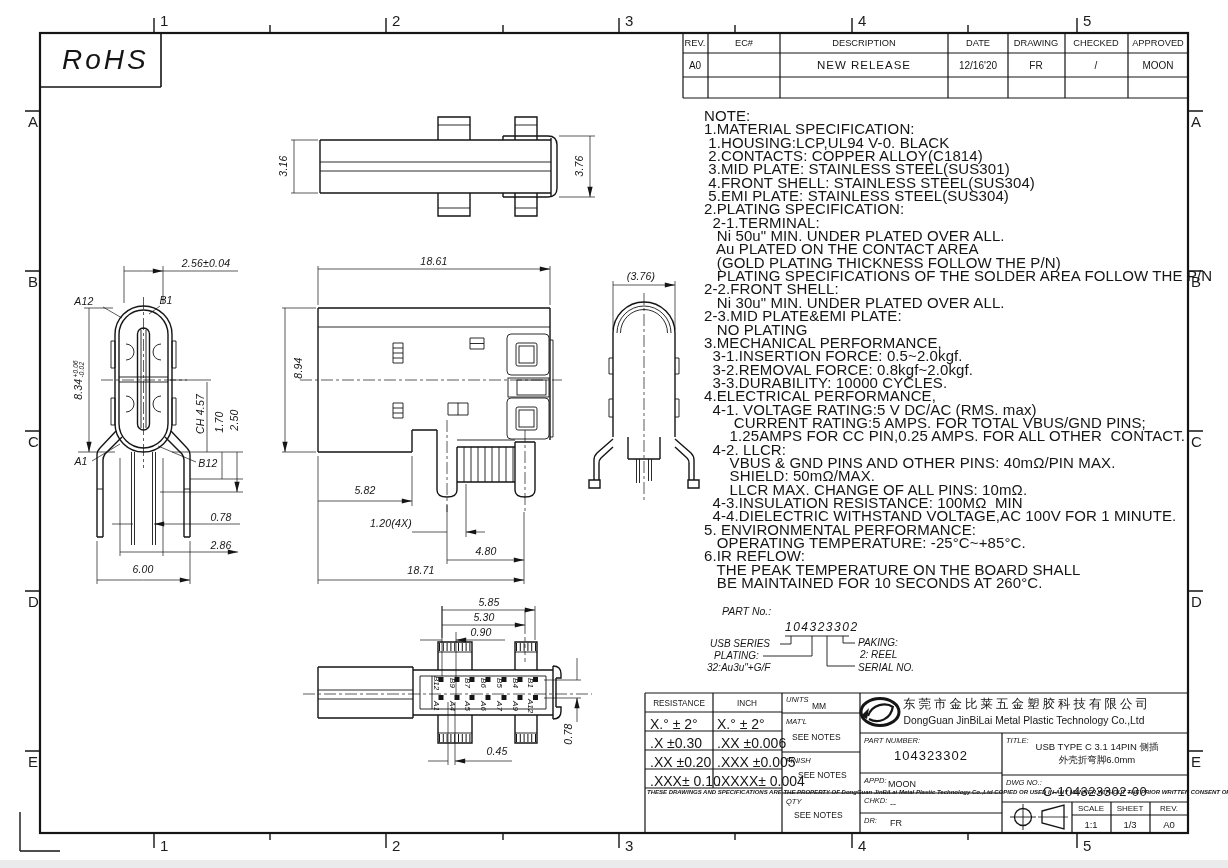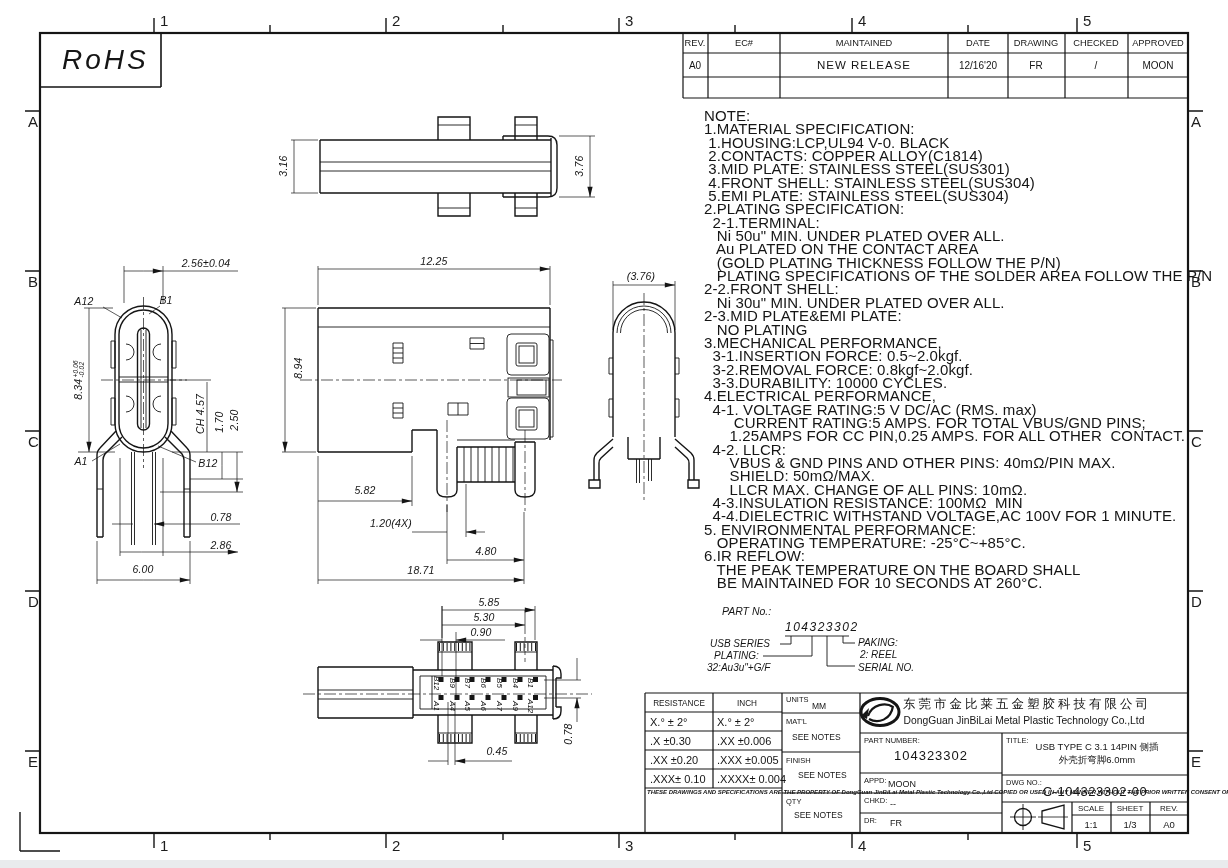--- a/index.html
+++ b/index.html
@@ -9,23 +9,23 @@
   .t{position:absolute;white-space:nowrap;}
   .c{transform:translate(-50%,-50%);}            
   .r{transform:translate(-50%,-50%) rotate(-90deg);} 
   .dim{font-style:italic;font-size:10.5px;letter-spacing:.2px;}
   .dims{font-style:italic;font-size:10px;}
   .zn{font-size:15px;color:#1d1d1d;}
   .note{font-size:15px;line-height:13.35px;white-space:pre;letter-spacing:.1px;}
   .rohs{font-style:italic;font-size:28px;letter-spacing:3px;}
   .th{font-size:9.3px;}
   .tv{font-size:10px;}
-  .lbl7{font-size:7.5px;}
+  .lbl7{font-size:7.5px;font-style:italic;}
   .v85{font-size:8.5px;}
-  .tol{font-size:11px;}
+  .tol{font-size:14px;}
   .tolh{font-size:8.2px;}
   .pl{font-style:italic;font-size:8px;transform:translate(-50%,-50%) rotate(90deg);}
   .tolstack{display:inline-flex;flex-direction:column;font-size:6.5px;line-height:6.2px;
             font-style:italic;vertical-align:middle;margin-left:1px;}
   .disc{font-size:6px;line-height:7.3px;font-weight:bold;font-style:italic;width:135px;}
   .cn{font-size:12.5px;letter-spacing:3px;white-space:nowrap;}
   .en{font-size:10.3px;white-space:nowrap;}
   .graybar{position:absolute;left:0;top:860px;width:1228px;height:8px;background:#e9ebed;}
 </style>
 </head>
@@ -257,21 +257,21 @@
   <span class="t zn" style="left:28px;top:593px">D</span>
   <span class="t zn" style="left:28px;top:753px">E</span>
   <span class="t zn" style="left:1191px;top:113px">A</span>
   <span class="t zn" style="left:1191px;top:273px">B</span>
   <span class="t zn" style="left:1191px;top:433px">C</span>
   <span class="t zn" style="left:1191px;top:593px">D</span>
   <span class="t zn" style="left:1191px;top:753px">E</span>
 
   <span class="t c th" style="left:695px;top:43px">REV.</span>
   <span class="t c th" style="left:744px;top:43px">EC#</span>
-  <span class="t c th" style="left:864px;top:43px">MAINTAINED</span>
+  <span class="t c th" style="left:864px;top:43px">DESCRIPTION</span>
   <span class="t c th" style="left:978px;top:43px">DATE</span>
   <span class="t c th" style="left:1036px;top:43px">DRAWING</span>
   <span class="t c th" style="left:1096px;top:43px">CHECKED</span>
   <span class="t c th" style="left:1158px;top:43px">APPROVED</span>
   <span class="t c tv" style="left:695px;top:65px">A0</span>
   <span class="t c tv" style="left:744px;top:65px"></span>
   <span class="t c tv" style="left:864px;top:65px;font-size:11.5px;letter-spacing:1px">NEW RELEASE</span>
   <span class="t c tv" style="left:978px;top:65px">12/16'20</span>
   <span class="t c tv" style="left:1036px;top:65px">FR</span>
   <span class="t c tv" style="left:1096px;top:65px">/</span>
@@ -378,21 +378,21 @@
       </span></div>
   <span class="t r dim" style="left:200px;top:414px">CH 4.57</span>
   <span class="t r dim" style="left:219px;top:422px">1.70</span>
   <span class="t r dim" style="left:234px;top:420px">2.50</span>
   <span class="t c dim" style="left:81px;top:461px">A1</span>
   <span class="t c dim" style="left:208px;top:463px">B12</span>
   <span class="t c dim" style="left:221px;top:517px">0.78</span>
   <span class="t c dim" style="left:221px;top:545px">2.86</span>
   <span class="t c dim" style="left:143px;top:569px">6.00</span>
 
-  <span class="t c dim" style="left:434px;top:261px">12.25</span>
+  <span class="t c dim" style="left:434px;top:261px">18.61</span>
   <span class="t r dim" style="left:298px;top:368px">8.94</span>
   <span class="t c dim" style="left:365px;top:490px">5.82</span>
   <span class="t c dim" style="left:391px;top:523px">1.20(4X)</span>
   <span class="t c dim" style="left:486px;top:551px">4.80</span>
   <span class="t c dim" style="left:421px;top:570px">18.71</span>
 
   <span class="t c dim" style="left:641px;top:276px">(3.76)</span>
 
   <span class="t c dim" style="left:489px;top:602px">5.85</span>
   <span class="t c dim" style="left:484px;top:617px">5.30</span>

